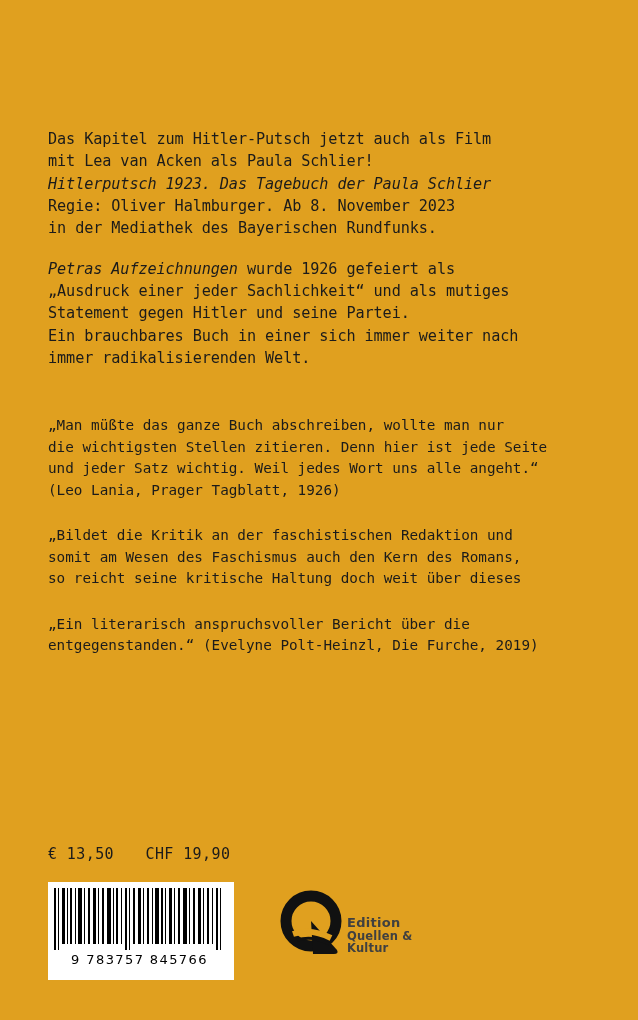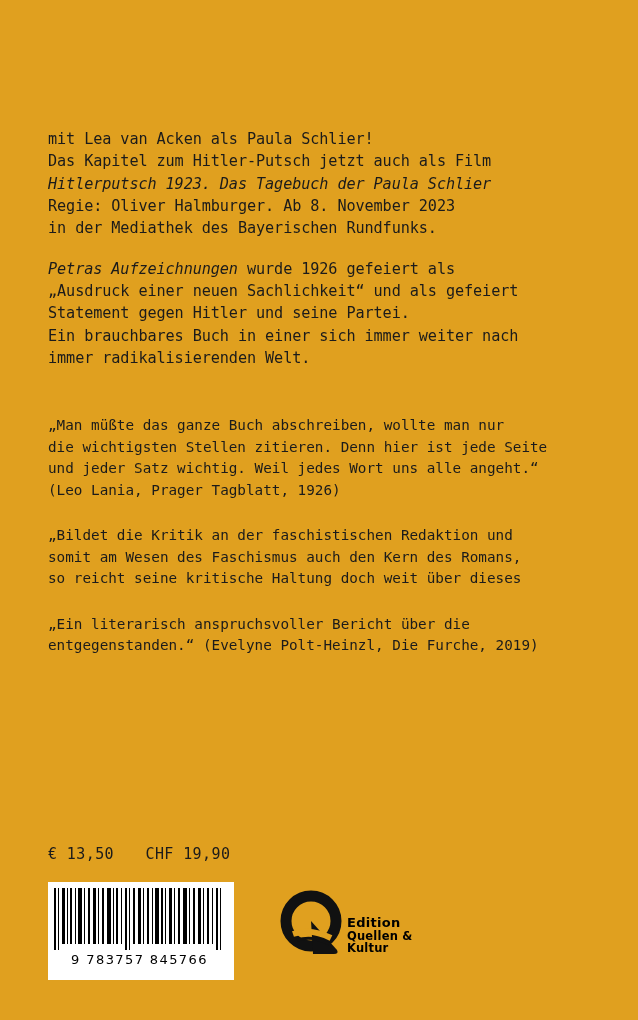--- a/index.html
+++ b/index.html
@@ -86,44 +86,44 @@
     width: 175px;
     height: 78px;
   }
   .logo svg { display: block; }
   .logo-text {
     position: absolute;
     left: 70px;
     top: 28px;
     font-family: "DejaVu Sans", sans-serif;
     font-weight: bold;
-    color: #000000;
+    color: #404040;
     line-height: 1.05;
   }
   .logo-text .l1 { font-size: 13px; letter-spacing: 0.3px; }
   .logo-text .l2 { font-size: 11.5px; letter-spacing: 0.2px; }
 </style>
 </head>
 <body>
 
 <div class="page">
 
   <div class="block">
+    <p>Das Kapitel zum Hitler-Putsch jetzt auch als Film</p>
     <p>mit Lea van Acken als Paula Schlier!</p>
-    <p>Das Kapitel zum Hitler-Putsch jetzt auch als Film</p>
     <p class="italic">Hitlerputsch 1923. Das Tagebuch der Paula Schlier</p>
     <p>Regie: Oliver Halmburger. Ab 8. November 2023</p>
     <p>in der Mediathek des Bayerischen Rundfunks.</p>
   </div>
 
   <div class="gap-sm"></div>
 
   <div class="block">
     <p><span class="italic">Petras Aufzeichnungen</span><span> wurde 1926 gefeiert als</span></p>
-    <p>„Ausdruck einer neuen Sachlichkeit“ und als gefeiert</p>
+    <p>„Ausdruck einer jeder Sachlichkeit“ und als mutiges</p>
     <p>Statement gegen Hitler und seine Partei.</p>
     <p>Ein brauchbares Buch in einer sich immer weiter nach</p>
     <p>immer radikalisierenden Welt.</p>
   </div>
 
   <div class="gap-md"></div>
 
   <div class="quotes">
     <div>
       <p>„Man müßte das ganze Buch abschreiben, wollte man nur</p>

